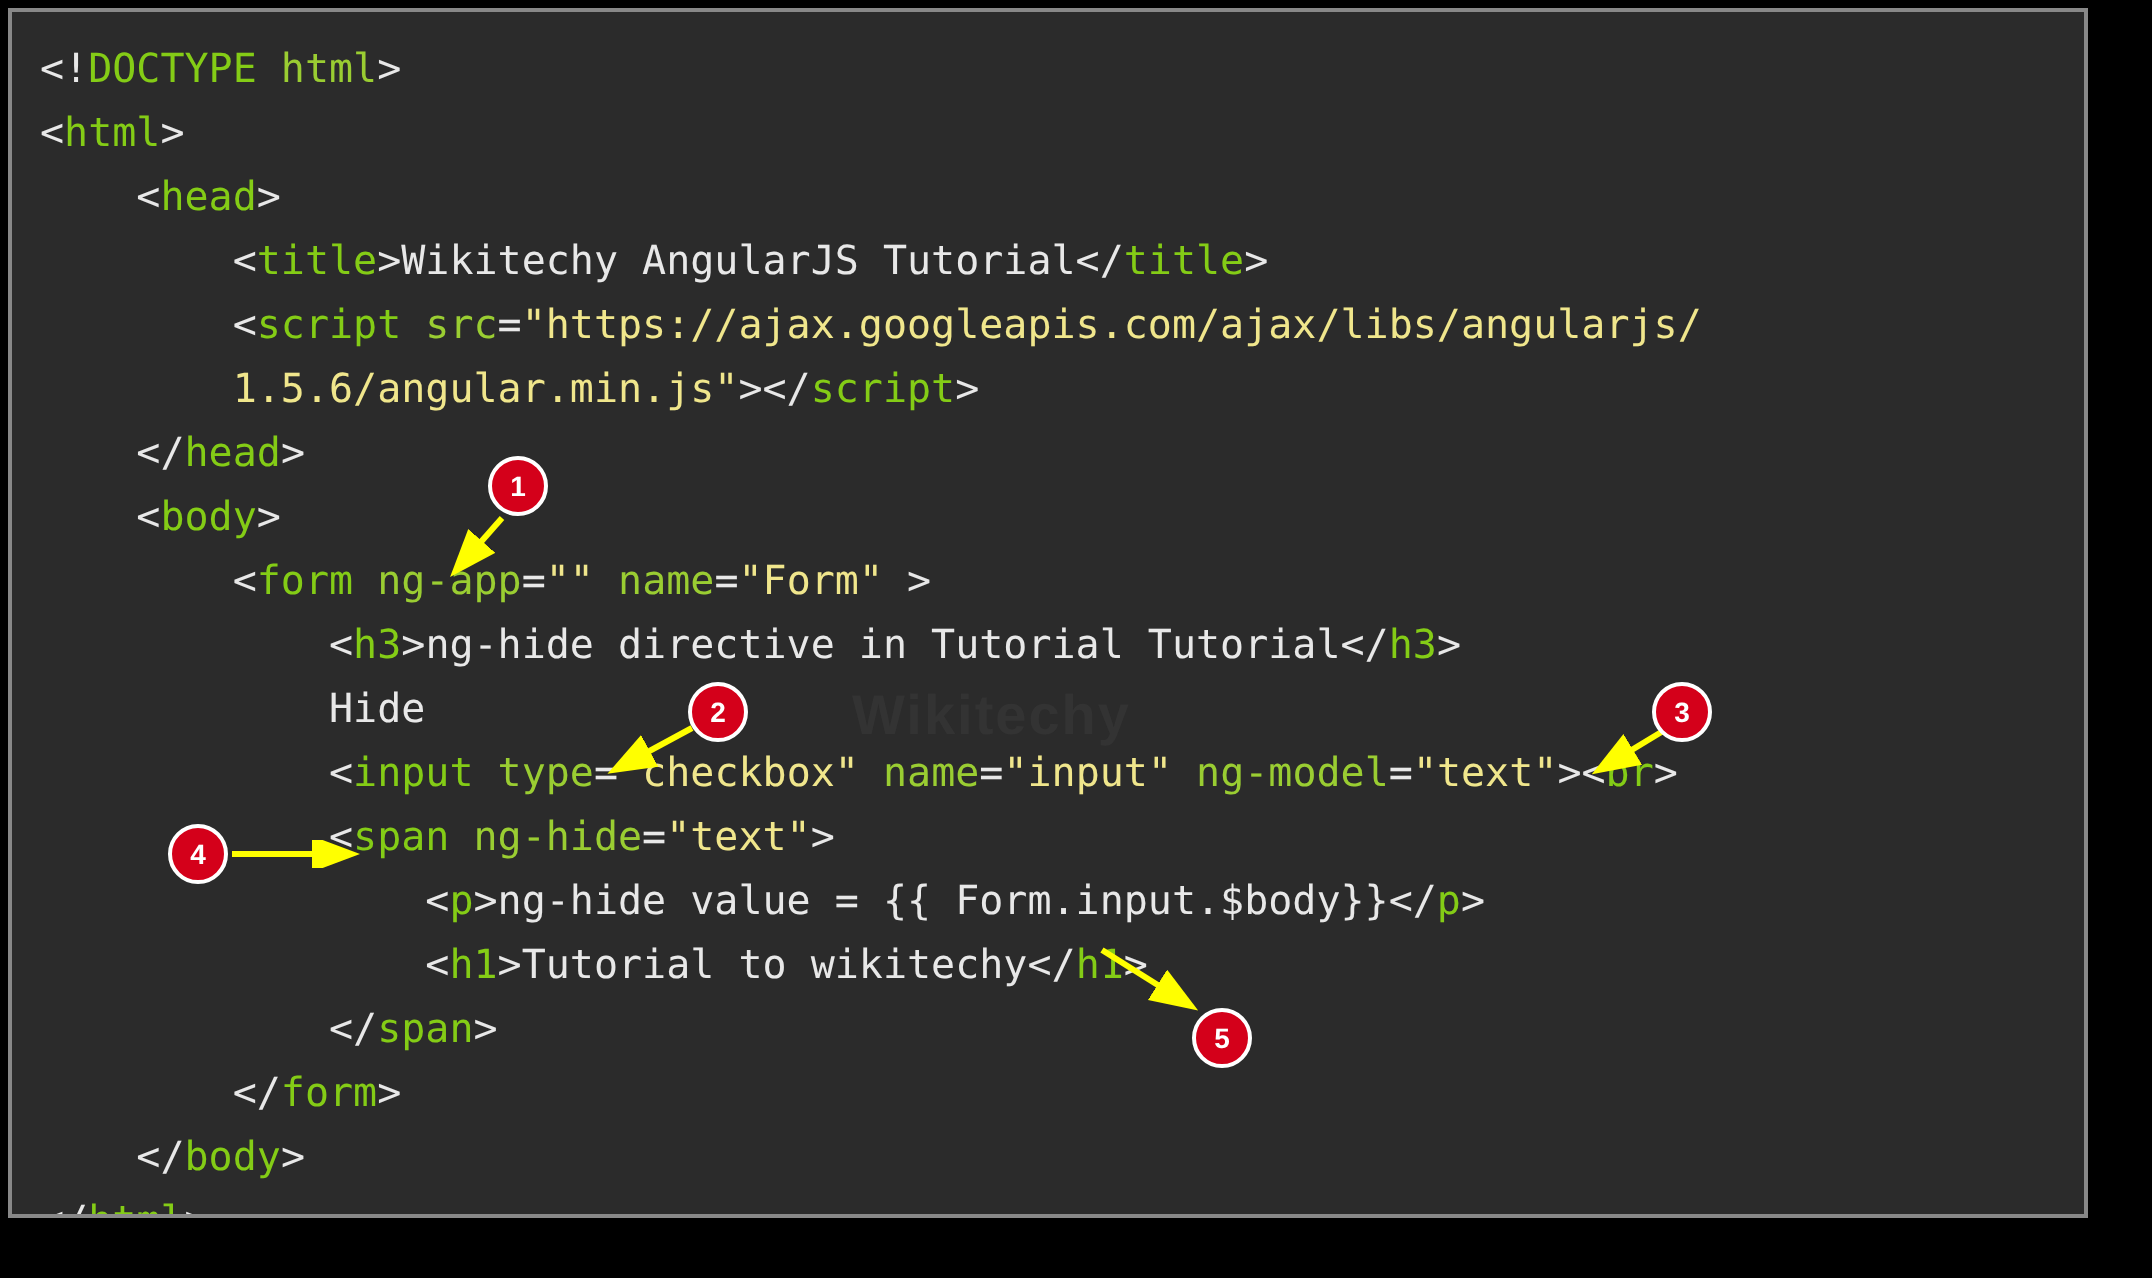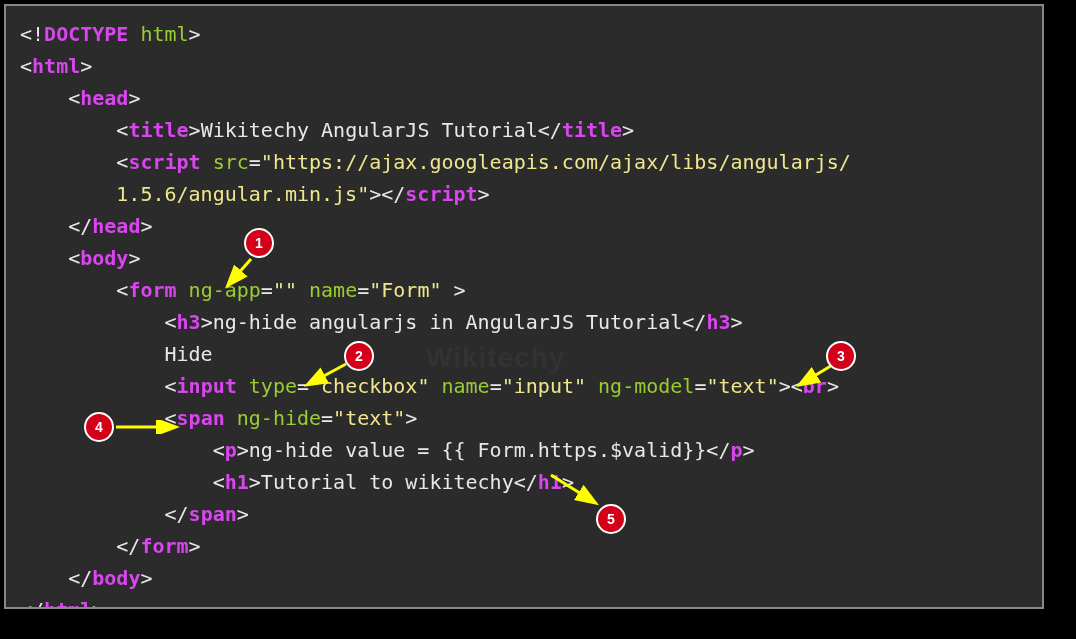--- a/index.html
+++ b/index.html
@@ -18,21 +18,21 @@
     position: relative;
     width: 1040px;
     height: 605px;
     box-sizing: border-box;
     overflow: hidden;
   }
   .code {
     white-space: pre;
     color: #e8e8e8;
   }
-  .tag { color: #d946ef; font-weight: bold; }
+  .tag { color: #84cc16; }
   .attr { color: #9acd32; }
   .str { color: #f0e68c; }
   .txt { color: #e8e8e8; }
 
   .badge {
     position: absolute;
     width: 26px;
     height: 26px;
     background: #d4001a;
     border: 2px solid #fff;
@@ -72,25 +72,25 @@
 
 <div class="code"><span class="txt">&lt;!</span><span class="tag">DOCTYPE</span><span class="attr"> html</span><span class="txt">&gt;</span>
 <span class="txt">&lt;</span><span class="tag">html</span><span class="txt">&gt;</span>
     <span class="txt">&lt;</span><span class="tag">head</span><span class="txt">&gt;</span>
         <span class="txt">&lt;</span><span class="tag">title</span><span class="txt">&gt;</span><span class="txt">Wikitechy AngularJS Tutorial</span><span class="txt">&lt;/</span><span class="tag">title</span><span class="txt">&gt;</span>
         <span class="txt">&lt;</span><span class="tag">script</span><span class="attr"> src</span><span class="txt">=</span><span class="str">"https://ajax.googleapis.com/ajax/libs/angularjs/</span>
         <span class="str">1.5.6/angular.min.js"</span><span class="txt">&gt;&lt;/</span><span class="tag">script</span><span class="txt">&gt;</span>
     <span class="txt">&lt;/</span><span class="tag">head</span><span class="txt">&gt;</span>
     <span class="txt">&lt;</span><span class="tag">body</span><span class="txt">&gt;</span>
         <span class="txt">&lt;</span><span class="tag">form</span><span class="attr"> ng-app</span><span class="txt">=</span><span class="str">""</span><span class="attr"> name</span><span class="txt">=</span><span class="str">"Form"</span><span class="txt"> &gt;</span>
-            <span class="txt">&lt;</span><span class="tag">h3</span><span class="txt">&gt;</span><span class="txt">ng-hide angularjs in AngularJS Tutorial</span><span class="txt">&lt;/</span><span class="tag">h3</span><span class="txt">&gt;</span>
+            <span class="txt">&lt;</span><span class="tag">h3</span><span class="txt">&gt;</span><span class="txt">ng-hide directive in Tutorial Tutorial</span><span class="txt">&lt;/</span><span class="tag">h3</span><span class="txt">&gt;</span>
             <span class="txt">Hide</span>
             <span class="txt">&lt;</span><span class="tag">input</span><span class="attr"> type</span><span class="txt">=</span><span class="str">"checkbox"</span><span class="attr"> name</span><span class="txt">=</span><span class="str">"input"</span><span class="attr"> ng-model</span><span class="txt">=</span><span class="str">"text"</span><span class="txt">&gt;&lt;</span><span class="tag">br</span><span class="txt">&gt;</span>
             <span class="txt">&lt;</span><span class="tag">span</span><span class="attr"> ng-hide</span><span class="txt">=</span><span class="str">"text"</span><span class="txt">&gt;</span>
-                <span class="txt">&lt;</span><span class="tag">p</span><span class="txt">&gt;</span><span class="txt">ng-hide value = {{ Form.https.$valid}}</span><span class="txt">&lt;/</span><span class="tag">p</span><span class="txt">&gt;</span>
+                <span class="txt">&lt;</span><span class="tag">p</span><span class="txt">&gt;</span><span class="txt">ng-hide value = {{ Form.input.$body}}</span><span class="txt">&lt;/</span><span class="tag">p</span><span class="txt">&gt;</span>
                 <span class="txt">&lt;</span><span class="tag">h1</span><span class="txt">&gt;</span><span class="txt">Tutorial to wikitechy</span><span class="txt">&lt;/</span><span class="tag">h1</span><span class="txt">&gt;</span>
             <span class="txt">&lt;/</span><span class="tag">span</span><span class="txt">&gt;</span>
         <span class="txt">&lt;/</span><span class="tag">form</span><span class="txt">&gt;</span>
     <span class="txt">&lt;/</span><span class="tag">body</span><span class="txt">&gt;</span>
 <span class="txt">&lt;/</span><span class="tag">html</span><span class="txt">&gt;</span></div>
 
 <div class="badge" style="top:222px; left:238px;">1</div>
 <svg class="arrow" style="top:248px; left:215px;" width="40" height="40">
   <defs>
         <marker id="ah1" markerWidth="8" markerHeight="8" refX="6" refY="3" orient="auto">

